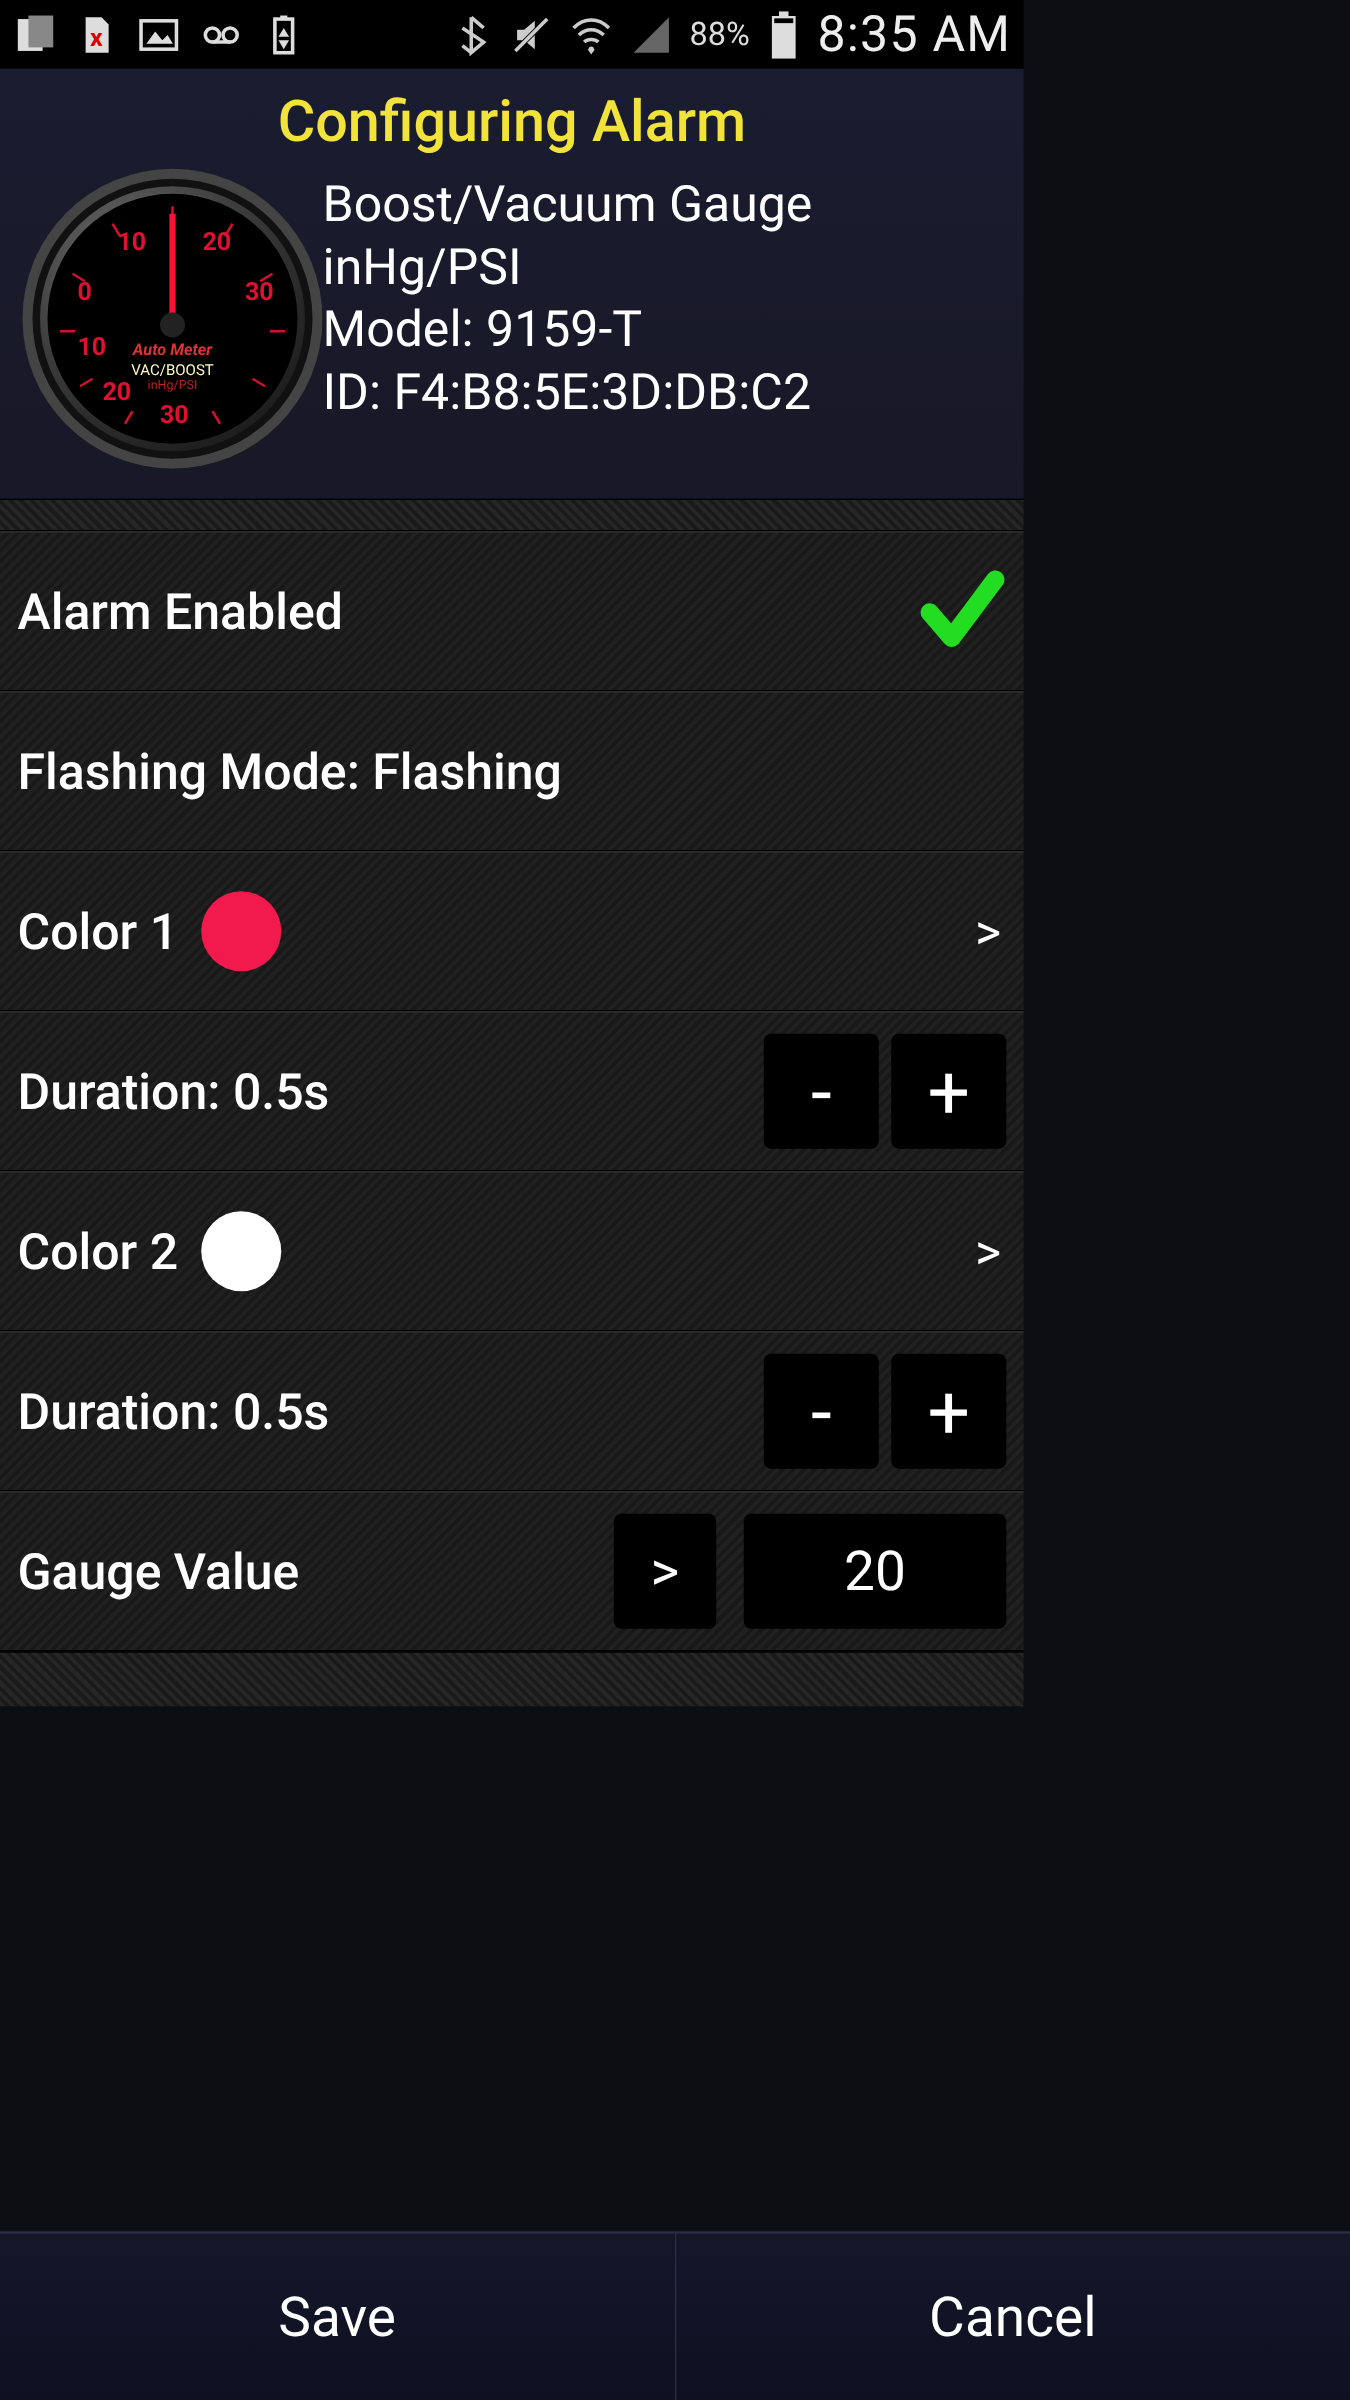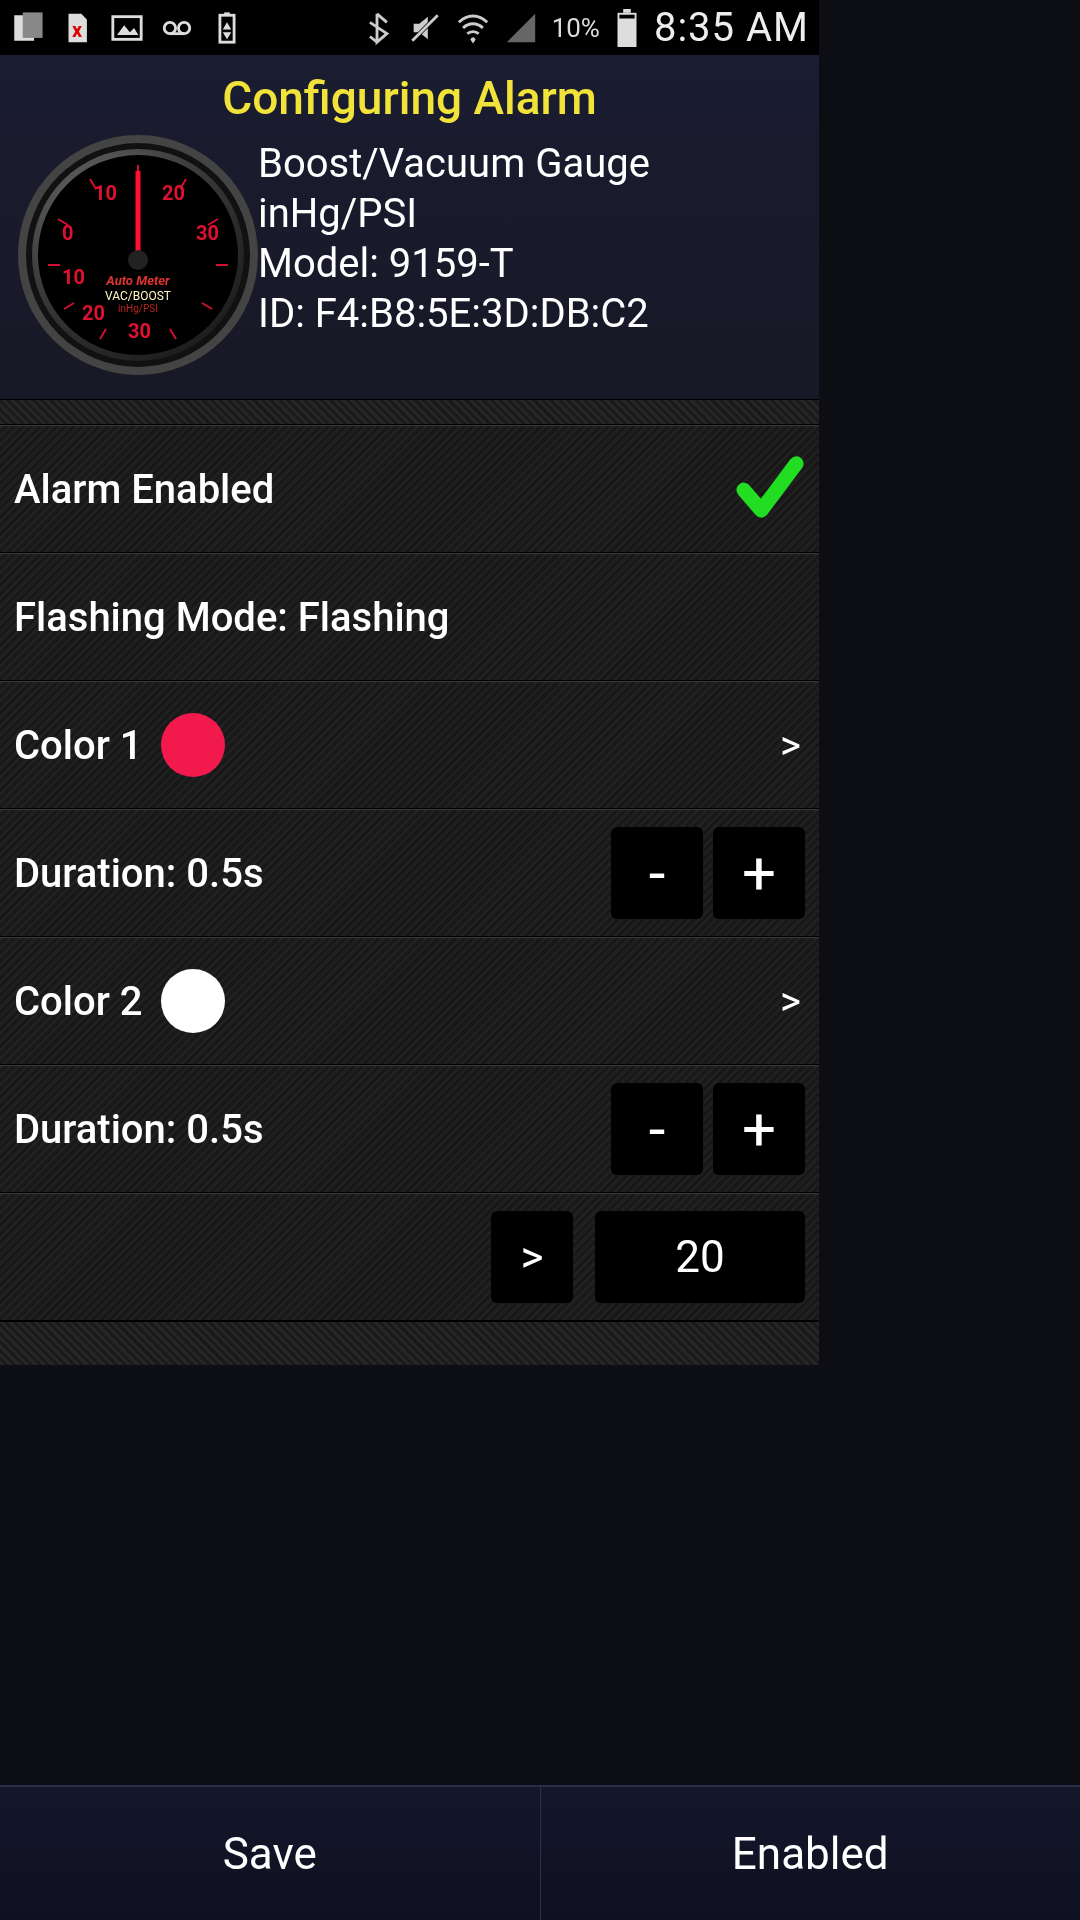--- a/index.html
+++ b/index.html
@@ -153,21 +153,21 @@
           <path d="M2 8c6-6 14-6 20 0M5 12c4-4 10-4 14 0M8 16c2-2 6-2 8 0" fill="none" stroke="#ccc" stroke-width="2"></path>
           <circle cx="12" cy="20" r="1.5" fill="#ccc"></circle>
           <path d="M10 20l2 3 2-3" fill="#ccc"></path>
         </svg>
     </span>
     <span class="ico">
       <svg viewBox="0 0 24 24">
           <polygon points="2,22 22,22 22,2" fill="#666"></polygon>
         </svg>
     </span>
-    <span class="battery-text">10%</span>
+    <span class="battery-text">88%</span>
     <span class="ico" style="width:26px;height:38px">
       <svg viewBox="0 0 12 20">
           <rect x="1" y="2" width="10" height="18" fill="#ddd"></rect>
           <rect x="4" y="0" width="4" height="2" fill="#ddd"></rect>
           <rect x="2" y="3" width="8" height="2" fill="#000"></rect>
         </svg>
     </span>
     <span class="clock-text">8:35 AM</span>
   </div>
 </div>
@@ -261,26 +261,27 @@
   <div class="row">
     <span class="row-label">Duration: 0.5s</span>
     <span class="spacer"></span>
     <div class="stepper">
       <div class="step-btn">-</div>
       <div class="step-btn">+</div>
     </div>
   </div>
 
   <div class="row gv-row">
+    <span class="row-label">Gauge Value</span>
     <span class="spacer"></span>
     <div class="val-btn">&gt;</div>
     <div class="val-btn wide">20</div>
   </div>
 
 </div>
 
 <div class="end-strip"></div>
 
 <div class="footer">
   <div class="foot-btn">Save</div>
   <div class="divider"></div>
-  <div class="foot-btn">Enabled</div>
+  <div class="foot-btn">Cancel</div>
 </div>
 
 </body></html>

